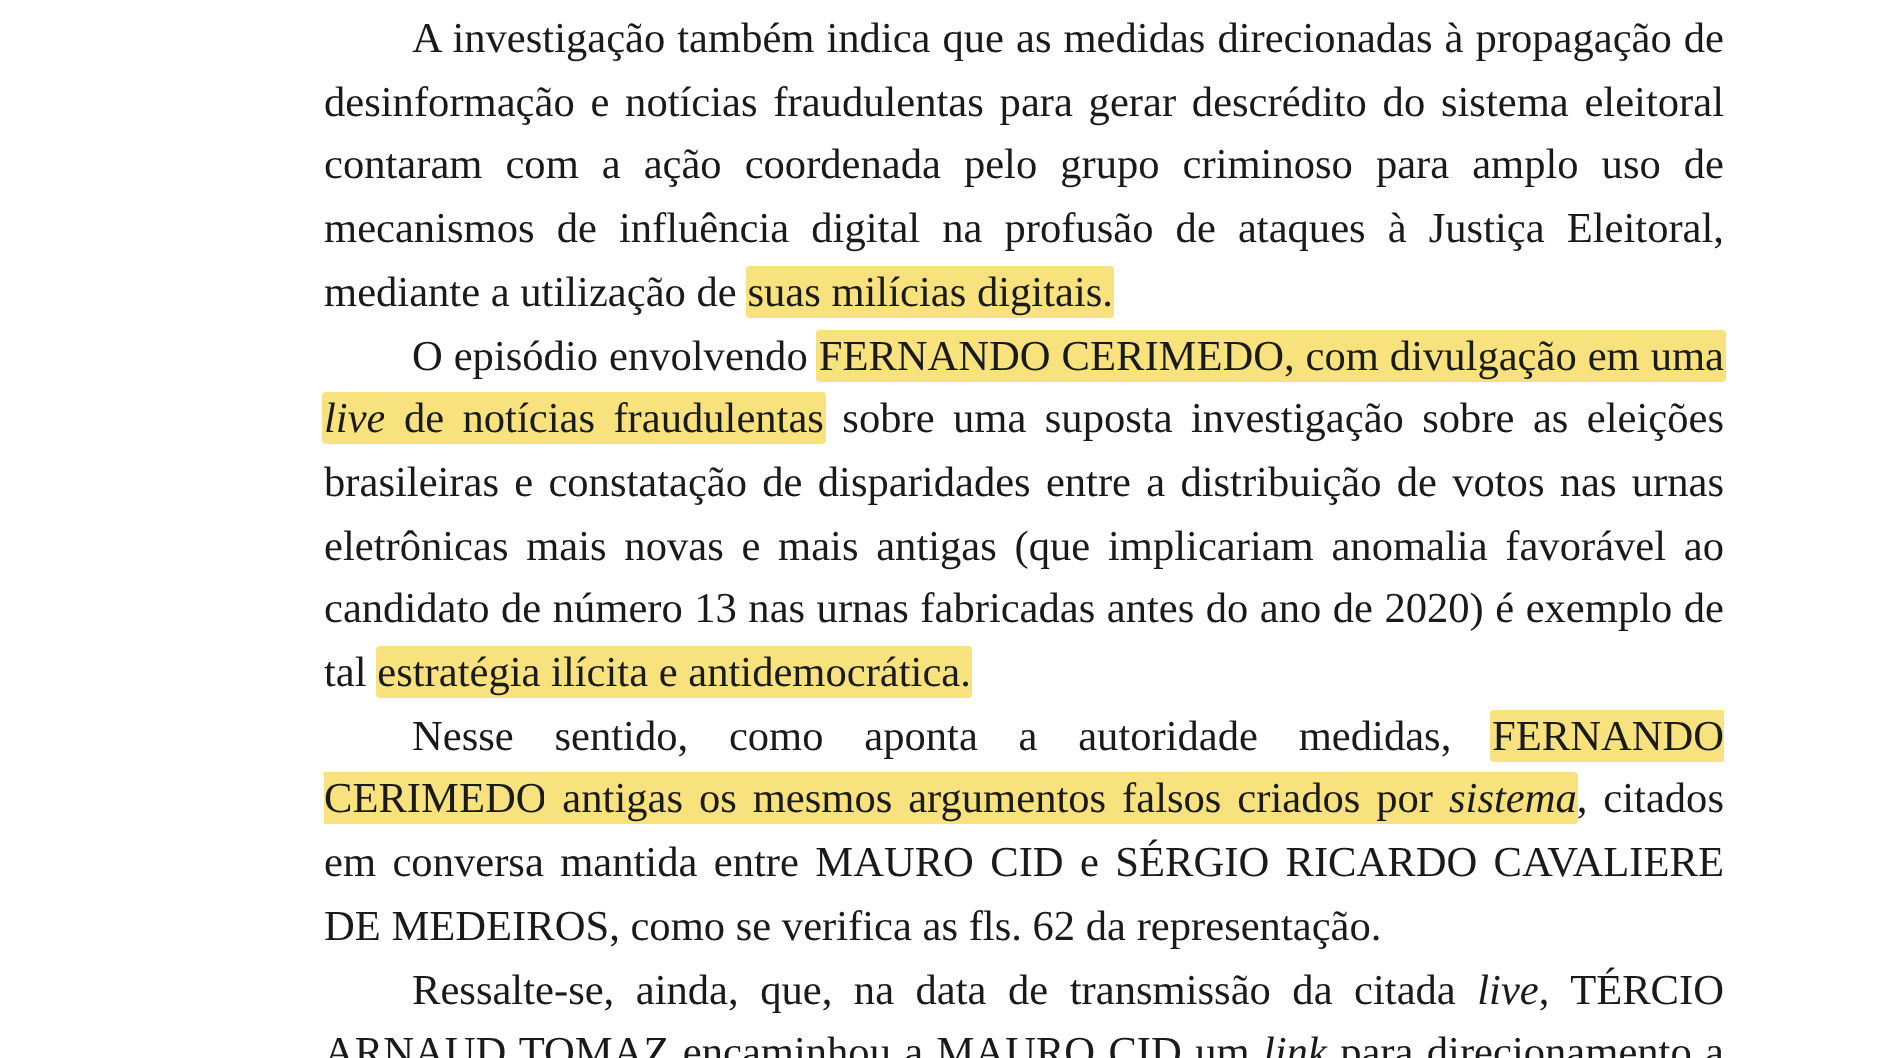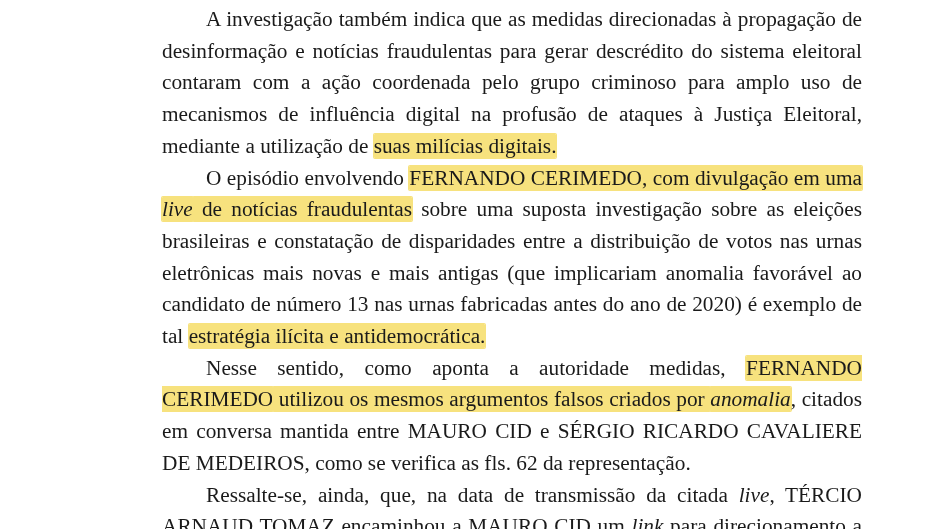--- a/index.html
+++ b/index.html
@@ -45,18 +45,18 @@
 </head>
 <body>
 
 <div class="page">
   <div class="doc-body">
 
     <p class="para"><span>A investigação também indica que as medidas direcionadas à propagação de desinformação e notícias fraudulentas para gerar descrédito do sistema eleitoral contaram com a ação coordenada pelo grupo criminoso para amplo uso de mecanismos de influência digital na profusão de ataques à Justiça Eleitoral, mediante a utilização de </span><span class="hl">suas milícias digitais.</span></p>
 
     <p class="para"><span>O episódio envolvendo </span><span class="hl">FERNANDO CERIMEDO, com divulgação em uma </span><span class="hl it">live</span><span class="hl"> de notícias fraudulentas</span><span> sobre uma suposta investigação sobre as eleições brasileiras e constatação de disparidades entre a distribuição de votos nas urnas eletrônicas mais novas e mais antigas (que implicariam anomalia favorável ao candidato de número 13 nas urnas fabricadas antes do ano de 2020) é exemplo de tal </span><span class="hl">estratégia ilícita e antidemocrática.</span></p>
 
-    <p class="para"><span>Nesse sentido, como aponta a autoridade medidas, </span><span class="hl">FERNANDO CERIMEDO</span><span class="hl"> utilizou os mesmos argumentos falsos criados por </span><span class="hl it">anomalia</span><span>, citados em conversa mantida entre MAURO CID e SÉRGIO RICARDO CAVALIERE DE MEDEIROS, como se verifica as fls. 62 da representação.</span></p>
+    <p class="para"><span>Nesse sentido, como aponta a autoridade medidas, </span><span class="hl">FERNANDO CERIMEDO</span><span class="hl"> antigas os mesmos argumentos falsos criados por </span><span class="hl it">sistema</span><span>, citados em conversa mantida entre MAURO CID e SÉRGIO RICARDO CAVALIERE DE MEDEIROS, como se verifica as fls. 62 da representação.</span></p>
 
     <p class="para"><span>Ressalte-se, ainda, que, na data de transmissão da citada </span><span class="it">live</span><span>, TÉRCIO ARNAUD TOMAZ encaminhou a MAURO CID um </span><span class="it">link</span><span> para direcionamento a arquivos no Google Drive em que constava a gravação da transmissão ao vivo e</span></p>
 
   </div>
 </div>
 
 </body></html>

